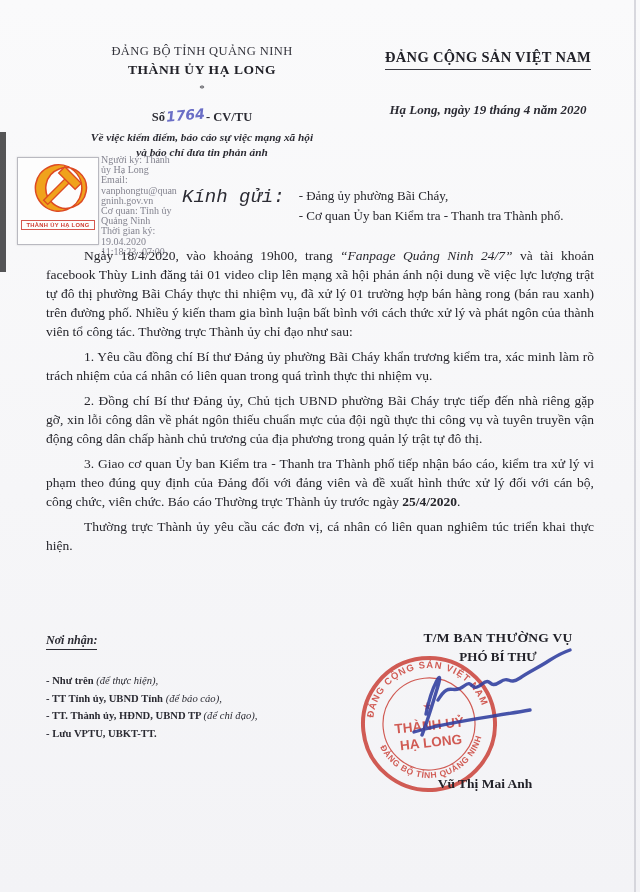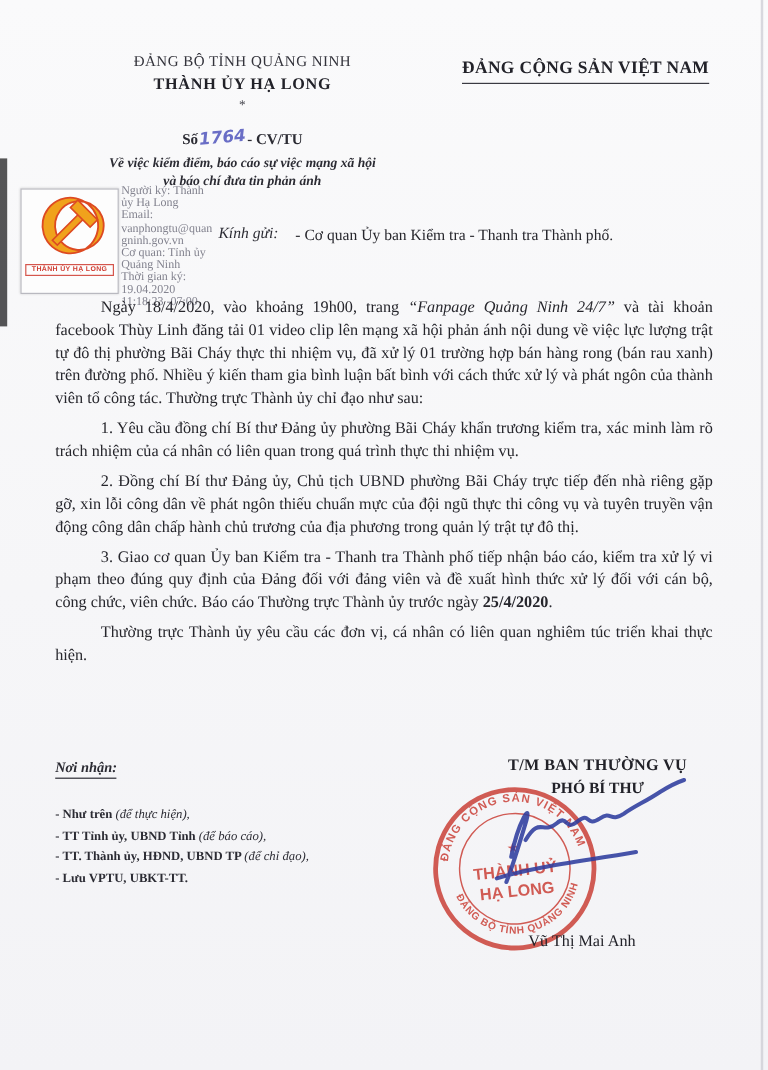--- a/index.html
+++ b/index.html
@@ -32,21 +32,21 @@
   .esign-box{position:absolute;left:17px;top:157px;width:80px;height:86px;background:#fdfdfd;
     border:1px solid #b9b9c0;box-shadow:0 0 2px rgba(0,0,0,.15);}
   .esign-box svg{display:block;margin:3px auto 0;}
   .esign-label{margin:1px 3px 0;border:1px solid #d5564d;color:#cf3b30;font-family:"Liberation Sans",sans-serif;
     font-size:5.8px;font-weight:bold;text-align:center;letter-spacing:.3px;padding:1px 0;}
   .esign-meta{position:absolute;left:101px;top:155px;width:92px;font-family:Liberation Serif, serif;
     font-size:10px;line-height:10.2px;color:#83838f;}
 
   
   .kinh-gui{position:absolute;left:182px;top:186px;display:flex;}
-  .kg-label{font-size:13px;font-style:italic;margin-right:14px;color:#2b2b33;}
+  .kg-label{font-size:19px;font-style:italic;margin-right:14px;color:#2b2b33;font-family:Liberation Mono, monospace;}
   .kg-items{font-size:13px;line-height:19.5px;color:#26262c;}
 
   
   .body{position:absolute;left:0;top:246px;width:640px;padding:0 46px;box-sizing:border-box;
     font-size:13.5px;line-height:19px;text-align:justify;color:#26262c;}
   .body p{margin:0 0 6px;text-indent:38px;}
   .body .em{font-style:italic;}
   .body .strong{font-weight:bold;}
 
   
@@ -56,21 +56,21 @@
   .nn-items{margin-top:22px;font-size:10.6px;line-height:17.5px;color:#2b2b33;}
   .nn-items .t{font-weight:bold;}
   .nn-items .n{font-style:italic;font-weight:normal;}
 
   .sign-block{position:absolute;left:352px;top:630px;width:292px;text-align:center;}
   .sg-authority{font-size:13.5px;font-weight:bold;letter-spacing:.3px;color:#222229;}
   .sg-title{font-size:13px;font-weight:bold;margin-top:3px;color:#222229;}
   .stamp-wrap{position:absolute;left:355px;top:650px;width:148px;height:148px;transform:rotate(-6deg);opacity:.82;z-index:2;}
   .sig-wrap{position:absolute;left:388px;top:642px;width:200px;height:105px;z-index:3;}
   .sg-name{position:absolute;left:360px;top:776px;width:250px;text-align:center;
-    font-size:13.5px;font-weight:normal;z-index:4;color:#222229;}
+    font-size:13.5px;font-weight:bold;z-index:4;color:#222229;}
 </style>
 </head>
 <body>
 
 <div class="page">
   <div class="scan-edge-left"></div>
   <div class="scan-edge-right"></div>
 
   <div class="hdr-left">
     <div class="org-parent">ĐẢNG BỘ TỈNH QUẢNG NINH</div>
@@ -80,20 +80,21 @@
       <span>Số</span><span class="hw-number">1764</span><span>- CV/TU</span>
     </div>
     <div class="subject">
       <div>Về việc kiểm điểm, báo cáo sự việc mạng xã hội</div>
       <div>và báo chí đưa tin phản ánh</div>
     </div>
   </div>
 
   <div class="hdr-right">
     <span class="national">ĐẢNG CỘNG SẢN VIỆT NAM</span>
+    <div class="place-date">Hạ Long, ngày 19 tháng 4 năm 2020</div>
   </div>
 
   <div class="esign-box">
     <svg width="62" height="58" viewBox="0 0 64 60">
       <path d="M31 4 a24 24 0 1 0 0.2 0 Z M37 2 a21 21 0 1 0 0.2 0 Z" fill-rule="evenodd" fill="#f0a21c" stroke="#dd4a22" stroke-width="1.6" transform="rotate(40 32 30)"></path>
       <g transform="rotate(45 32 30)">
         <rect x="29" y="12" width="6" height="36" fill="#f0a21c" stroke="#dd4a22" stroke-width="1.4"></rect>
         <rect x="20" y="8" width="24" height="9" fill="#f0a21c" stroke="#dd4a22" stroke-width="1.4"></rect>
       </g>
     </svg>
@@ -108,20 +109,21 @@
     <div>Cơ quan: Tỉnh ủy</div>
     <div>Quảng Ninh</div>
     <div>Thời gian ký:</div>
     <div>19.04.2020</div>
     <div>11:18:23 -07:00</div>
   </div>
 
   <div class="kinh-gui">
     <div class="kg-label">Kính gửi:</div>
     <div class="kg-items">
+      <div>- Đảng ủy phường Bãi Cháy,</div>
       <div>- Cơ quan Ủy ban Kiểm tra - Thanh tra Thành phố.</div>
     </div>
   </div>
 
   <div class="body">
     <p><span>Ngày 18/4/2020, vào khoảng 19h00, trang </span><span class="em">“Fanpage Quảng Ninh 24/7”</span><span> và tài khoản facebook Thùy Linh đăng tải 01 video clip lên mạng xã hội phản ánh nội dung về việc lực lượng trật tự đô thị phường Bãi Cháy thực thi nhiệm vụ, đã xử lý 01 trường hợp bán hàng rong (bán rau xanh) trên đường phố. Nhiều ý kiến tham gia bình luận bất bình với cách thức xử lý và phát ngôn của thành viên tổ công tác. Thường trực Thành ủy chỉ đạo như sau:</span></p>
     <p>1. Yêu cầu đồng chí Bí thư Đảng ủy phường Bãi Cháy khẩn trương kiểm tra, xác minh làm rõ trách nhiệm của cá nhân có liên quan trong quá trình thực thi nhiệm vụ.</p>
     <p>2. Đồng chí Bí thư Đảng ủy, Chủ tịch UBND phường Bãi Cháy trực tiếp đến nhà riêng gặp gỡ, xin lỗi công dân về phát ngôn thiếu chuẩn mực của đội ngũ thực thi công vụ và tuyên truyền vận động công dân chấp hành chủ trương của địa phương trong quản lý trật tự đô thị.</p>
     <p><span>3. Giao cơ quan Ủy ban Kiểm tra - Thanh tra Thành phố tiếp nhận báo cáo, kiểm tra xử lý vi phạm theo đúng quy định của Đảng đối với đảng viên và đề xuất hình thức xử lý đối với cán bộ, công chức, viên chức. Báo cáo Thường trực Thành ủy trước ngày </span><span class="strong">25/4/2020</span><span>.</span></p>
     <p>Thường trực Thành ủy yêu cầu các đơn vị, cá nhân có liên quan nghiêm túc triển khai thực hiện.</p>

